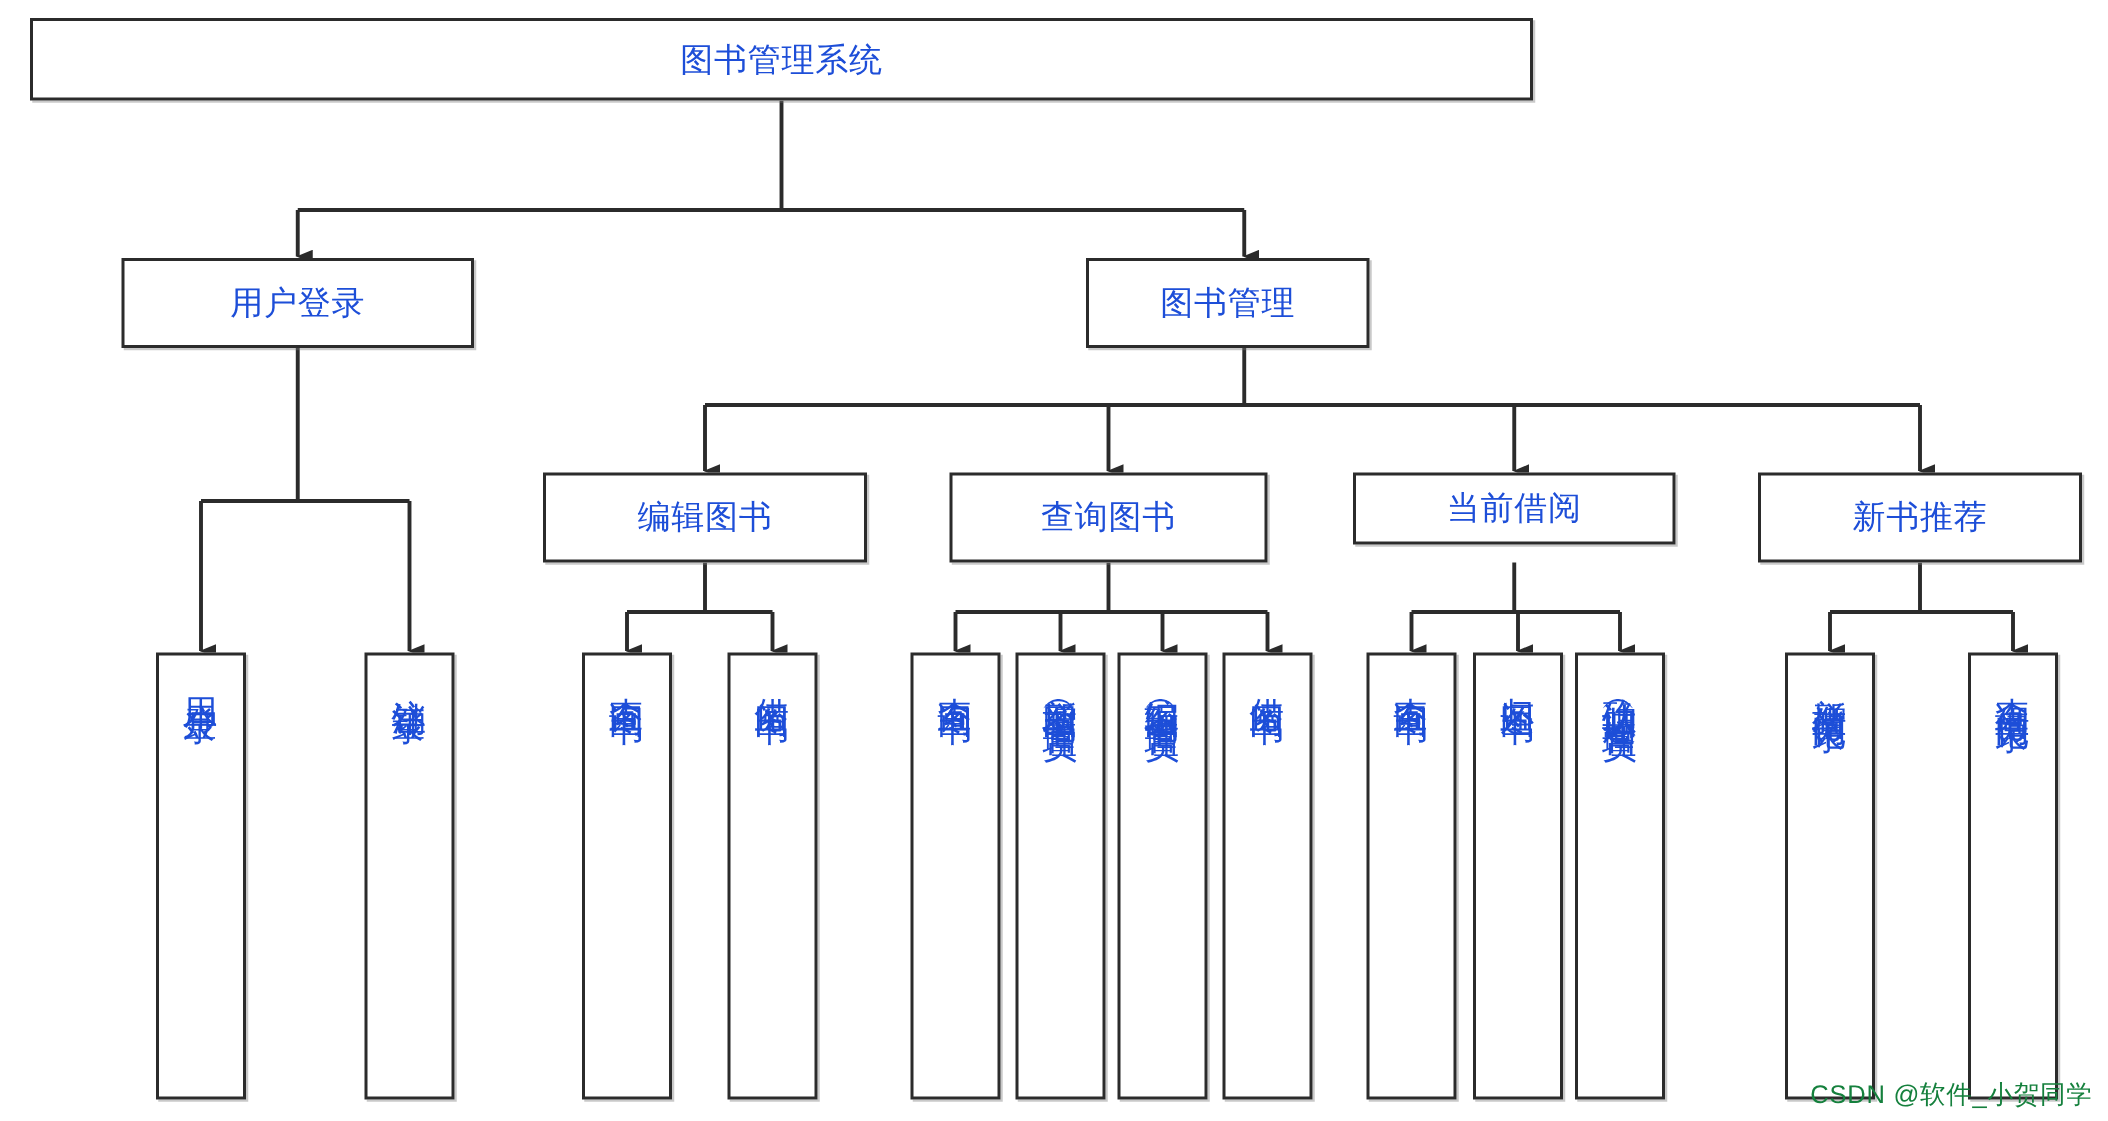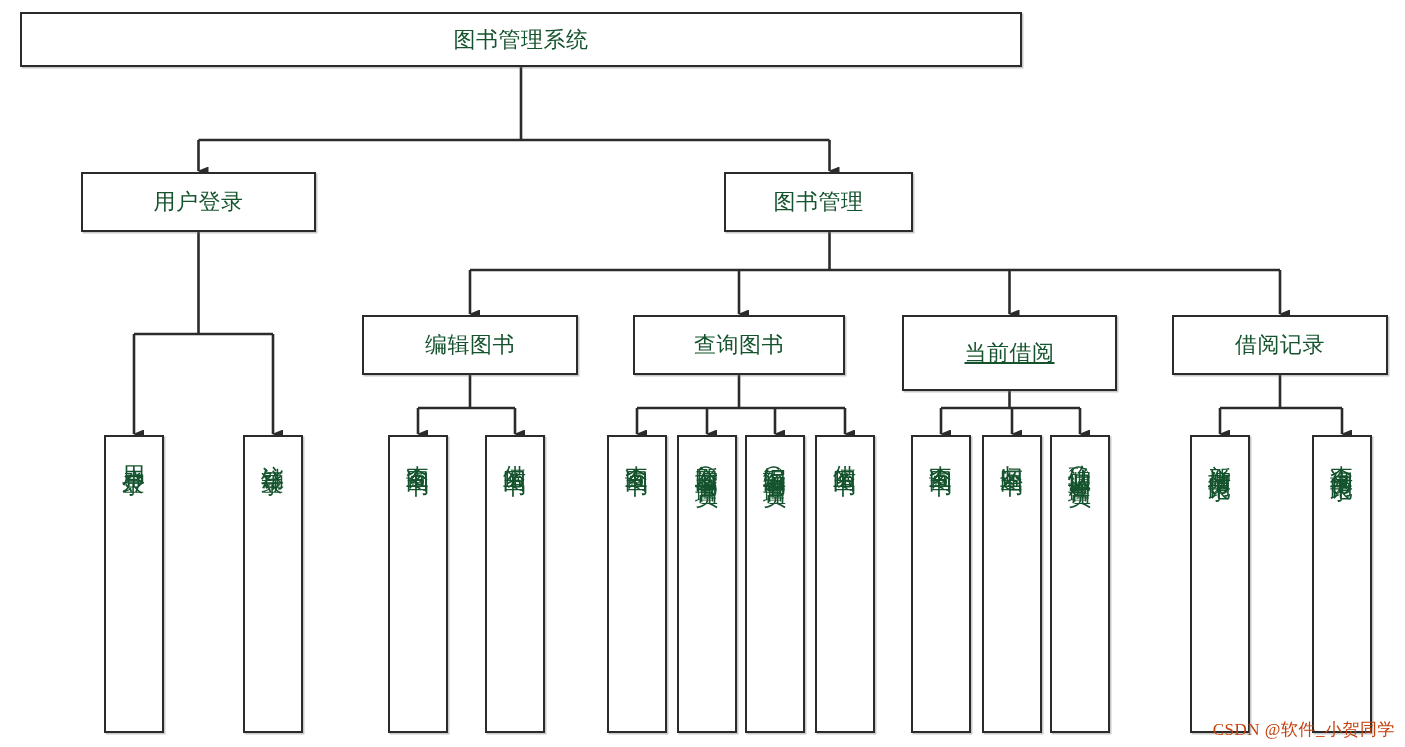--- a/index.html
+++ b/index.html
@@ -26,21 +26,21 @@
     pointer-events: none;
   }
   .node {
     position: absolute;
     box-sizing: border-box;
     border: 2.5px solid #2b2b2b;
     background: #ffffff;
     display: flex;
     align-items: center;
     justify-content: center;
-    color: #14532d;
+    color: #1d4ed8;
     box-shadow: 1.5px 1.5px 0 rgba(120,120,120,0.40);
   }
   .node .label {
     font-size: 22px;
     letter-spacing: 0.5px;
     line-height: 1.15;
     white-space: nowrap;
     text-align: center;
   }
   .node.leaf {
@@ -54,25 +54,24 @@
     font-size: 23px;
     letter-spacing: 3px;
     line-height: 1.05;
     white-space: nowrap;
   }
   .watermark {
     position: absolute;
     right: 10px;
     bottom: 6px;
     font-size: 17px;
-    color: #c2410c;
+    color: #15803d;
     letter-spacing: 0.5px;
     white-space: nowrap;
     user-select: none;
-    font-family: Liberation Serif, serif;
   }
 </style>
 </head>
 <body>
 
 <div id="canvas">
 
   <svg class="links" viewBox="0 0 1405 747">
     <defs>
       <marker id="arrowhead" markerWidth="9" markerHeight="11" refX="4.5" refY="10" orient="auto" markerUnits="userSpaceOnUse">
@@ -125,25 +124,25 @@
       </div>
       <div class="node" style="left: 724px; top: 172px; width: 189px; height: 60px;">
         <span class="label">图书管理</span>
       </div>
       <div class="node" style="left: 362px; top: 315px; width: 216px; height: 60px;">
         <span class="label">编辑图书</span>
       </div>
       <div class="node" style="left: 633px; top: 315px; width: 212px; height: 60px;">
         <span class="label">查询图书</span>
       </div>
-      <div class="node" style="left: 902px; top: 315px; width: 215px; height: 76px; text-decoration: underline;">
+      <div class="node" style="left: 902px; top: 315px; width: 215px; height: 48px;">
         <span class="label">当前借阅</span>
       </div>
       <div class="node" style="left: 1172px; top: 315px; width: 216px; height: 60px;">
-        <span class="label">借阅记录</span>
+        <span class="label">新书推荐</span>
       </div>
       <div class="node leaf" style="left: 104px; top: 435px; width: 60px; height: 298px;">
         <span class="label">用户登录</span>
       </div>
       <div class="node leaf" style="left: 243px; top: 435px; width: 60px; height: 298px;">
         <span class="label">注销登录</span>
       </div>
       <div class="node leaf" style="left: 388px; top: 435px; width: 60px; height: 298px;">
         <span class="label">查询图书</span>
       </div>

